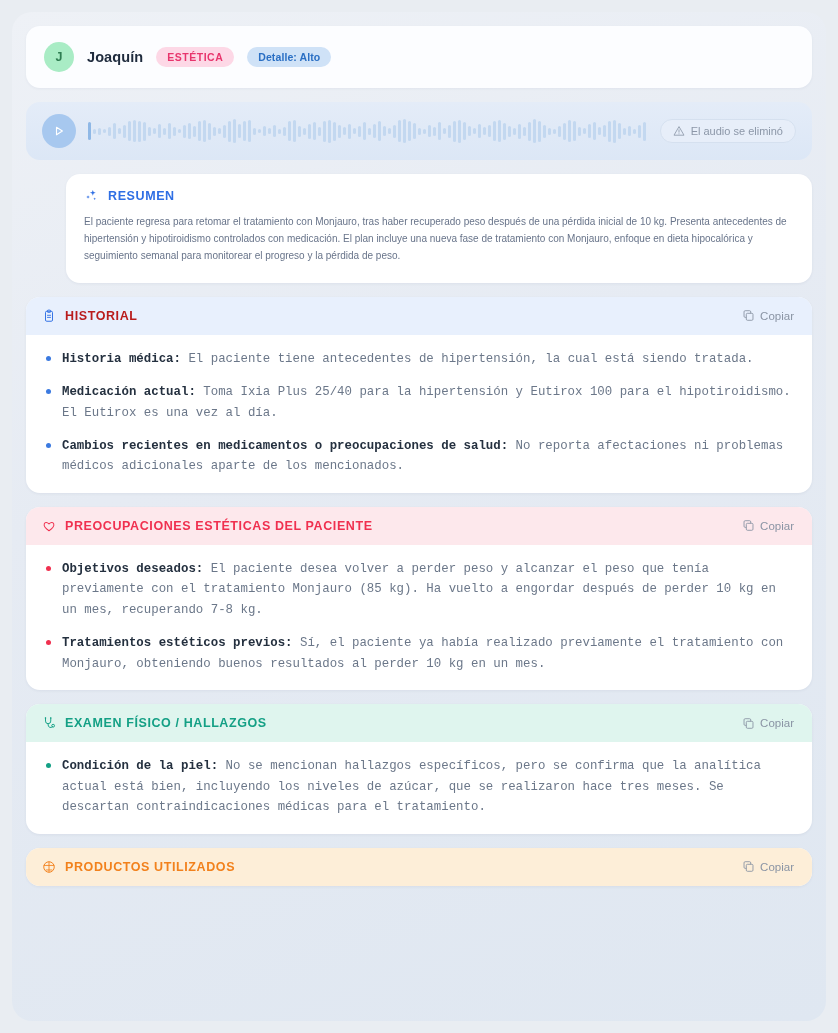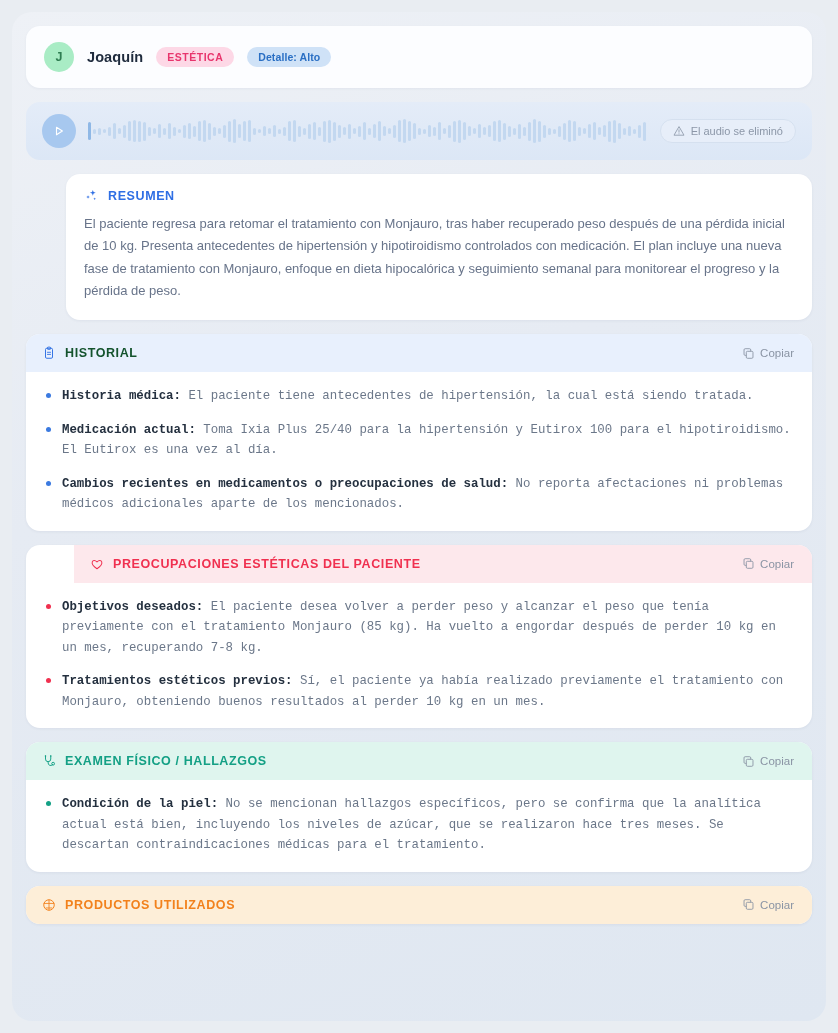--- a/index.html
+++ b/index.html
@@ -148,21 +148,21 @@
     cursor: pointer;
     padding: 2px 2px;
   }
   .sec-body { padding: 14px 16px 16px 16px; }
 
   
   .summary-card { margin-top: 14px; background:#fff; border-radius:14px; padding: 14px 18px 18px 18px;
                   box-shadow: 0 1px 3px rgba(30,50,90,.06); margin-left: 40px; }
   .summary-head { display:flex; align-items:center; gap:9px; margin-bottom: 10px; }
   .summary-text {
-    font-size: 13px;
+    font-size: 10px;
     line-height: 1.72;
     color: #68748a;
   }
 
   
   ul.bullets { list-style: none; font-family: Liberation Mono, monospace; }
   ul.bullets li {
     position: relative;
     padding-left: 20px;
     font-size: 12.4px;
@@ -176,24 +176,24 @@
     position: absolute;
     left: 4px; top: 7px;
     width: 5px; height: 5px;
     border-radius: 50%;
     background: var(--dot, #4d85e0);
   }
   ul.bullets b { color: #24303f; font-weight: 700; }
 
   
   .t-blue  .sec-head { background: #e8f0fd; }
-  .t-blue  .sec-title, .t-blue .sec-icon { color: #14532d; }
+  .t-blue  .sec-title, .t-blue .sec-icon { color: #b91c1c; }
   .t-blue  ul.bullets { --dot: #3b7ae0; }
 
-  .t-red   .sec-head { background: #fde8ec; margin-left: 48px; }
+  .t-red   .sec-head { background: #fde8ec; }
   .t-red   .sec-title, .t-red .sec-icon { color: #f0304f; }
   .t-red   ul.bullets { --dot: #f0304f; }
 
   .t-teal  .sec-head { background: #dff5ee; }
   .t-teal  .sec-title, .t-teal .sec-icon { color: #14a085; }
   .t-teal  ul.bullets { --dot: #14a085; }
 
   .t-orange .sec-head { background: #fdeed8; }
   .t-orange .sec-title, .t-orange .sec-icon { color: #f2811c; }
   .t-orange ul.bullets { --dot: #f2811c; }

